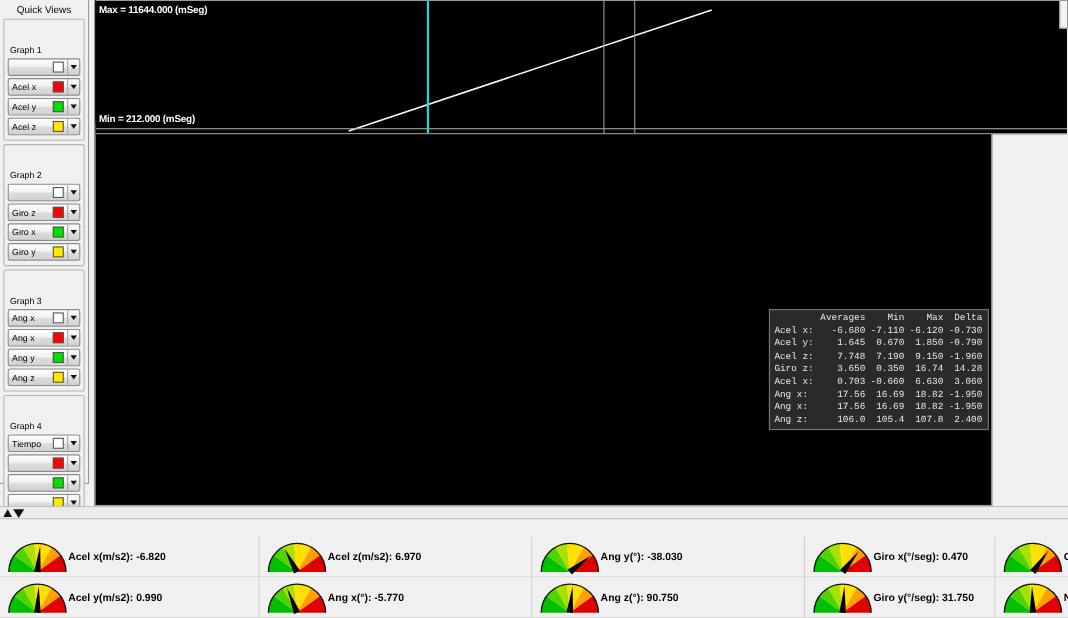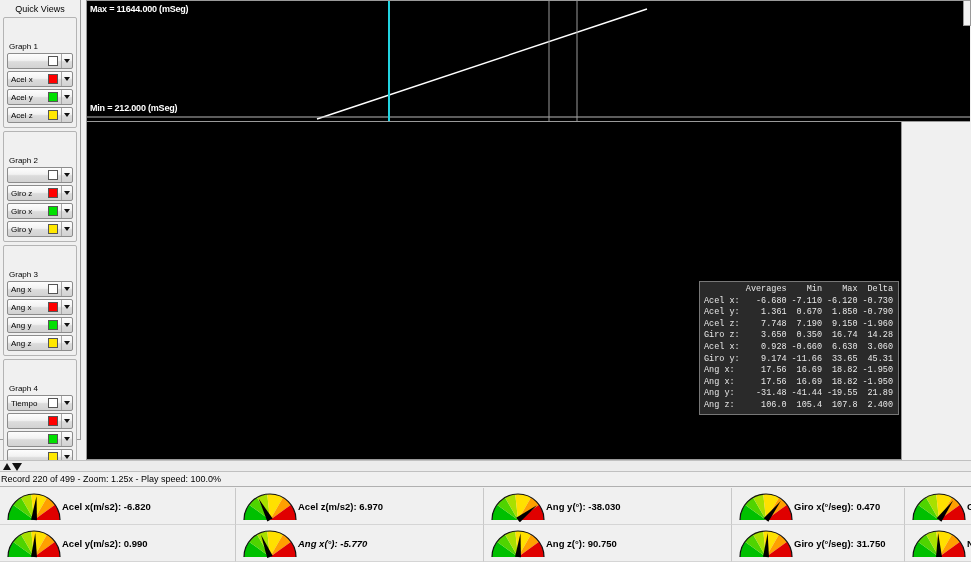--- a/index.html
+++ b/index.html
@@ -344,94 +344,79 @@
         <tbody id="stats-body">
             <tr>
               <td class="rowhdr">Acel x:</td>
               <td>-6.680</td>
               <td>-7.110</td>
               <td>-6.120</td>
               <td>-0.730</td>
             </tr>
             <tr>
               <td class="rowhdr">Acel y:</td>
-              <td>1.361</td>
+              <td>1.645</td>
               <td>0.670</td>
               <td>1.850</td>
               <td>-0.790</td>
             </tr>
             <tr>
               <td class="rowhdr">Acel z:</td>
               <td>7.748</td>
               <td>7.190</td>
               <td>9.150</td>
               <td>-1.960</td>
             </tr>
             <tr>
               <td class="rowhdr">Giro z:</td>
               <td>3.650</td>
               <td>0.350</td>
               <td>16.74</td>
               <td>14.28</td>
             </tr>
             <tr>
               <td class="rowhdr">Acel x:</td>
-              <td>0.928</td>
+              <td>0.703</td>
               <td>-0.660</td>
               <td>6.630</td>
               <td>3.060</td>
-            </tr>
-            <tr>
-              <td class="rowhdr">Giro y:</td>
-              <td>9.174</td>
-              <td>-11.66</td>
-              <td>33.65</td>
-              <td>45.31</td>
             </tr>
             <tr>
               <td class="rowhdr">Ang x:</td>
               <td>17.56</td>
               <td>16.69</td>
               <td>18.82</td>
               <td>-1.950</td>
             </tr>
             <tr>
               <td class="rowhdr">Ang x:</td>
               <td>17.56</td>
               <td>16.69</td>
               <td>18.82</td>
               <td>-1.950</td>
             </tr>
             <tr>
-              <td class="rowhdr">Ang y:</td>
-              <td>-31.48</td>
-              <td>-41.44</td>
-              <td>-19.55</td>
-              <td>21.89</td>
-            </tr>
-            <tr>
               <td class="rowhdr">Ang z:</td>
               <td>106.0</td>
               <td>105.4</td>
               <td>107.8</td>
               <td>2.400</td>
             </tr>
           </tbody>
       </table>
     </div>
   </div>
 
   <div id="corner-widget"></div>
 
   <div id="navstrip">
     <div class="tri" id="tri-up"></div>
     <div class="tri" id="tri-down"></div>
   </div>
 
-  <div id="statusbar">Record 220 of 499 - Zoom: 1.25x - Play speed: 100.0%</div>
 
   <div id="dock">
     <div class="gauge-row" id="gauge-row-1">
         <div class="gcell" style="flex: 0 0 236px;">
           <svg width="56" height="31" viewBox="0 0 56 31" class="gauge-svg">
             <path d="M28,29 L2.00,29.00 A26,26 0 0 1 6.97,13.72 Z" fill="#00c000"></path>
             <path d="M28,29 L6.97,13.72 A26,26 0 0 1 15.00,6.48 Z" fill="#4fd400"></path>
             <path d="M28,29 L15.00,6.48 A26,26 0 0 1 25.28,3.14 Z" fill="#a8e000"></path>
             <path d="M28,29 L25.28,3.14 A26,26 0 0 1 41.00,6.48 Z" fill="#ffe000"></path>
             <path d="M28,29 L41.00,6.48 A26,26 0 0 1 49.03,13.72 Z" fill="#ffa000"></path>
@@ -502,21 +487,21 @@
             <path d="M28,29 L6.97,13.72 A26,26 0 0 1 15.00,6.48 Z" fill="#4fd400"></path>
             <path d="M28,29 L15.00,6.48 A26,26 0 0 1 25.28,3.14 Z" fill="#a8e000"></path>
             <path d="M28,29 L25.28,3.14 A26,26 0 0 1 41.00,6.48 Z" fill="#ffe000"></path>
             <path d="M28,29 L41.00,6.48 A26,26 0 0 1 49.03,13.72 Z" fill="#ffa000"></path>
             <path d="M28,29 L49.03,13.72 A26,26 0 0 1 54.00,29.00 Z" fill="#e00000"></path>
             <path d="M2,29 A26,26 0 0 1 54,29" fill="none" stroke="#111" stroke-width="1.2"></path>
             <path d="M25.00,28.84 L29.26,5.03 L31.00,29.16 Z" fill="#000"></path>
           </svg>
           <div class="gcell-label">Acel y(m/s2): 0.990</div>
         </div>
-        <div class="gcell" style="flex: 0 0 248px; font-style: italic;">
+        <div class="gcell" style="flex: 0 0 248px;">
           <svg width="56" height="31" viewBox="0 0 56 31" class="gauge-svg">
             <path d="M28,29 L2.00,29.00 A26,26 0 0 1 6.97,13.72 Z" fill="#00c000"></path>
             <path d="M28,29 L6.97,13.72 A26,26 0 0 1 15.00,6.48 Z" fill="#4fd400"></path>
             <path d="M28,29 L15.00,6.48 A26,26 0 0 1 25.28,3.14 Z" fill="#a8e000"></path>
             <path d="M28,29 L25.28,3.14 A26,26 0 0 1 41.00,6.48 Z" fill="#ffe000"></path>
             <path d="M28,29 L41.00,6.48 A26,26 0 0 1 49.03,13.72 Z" fill="#ffa000"></path>
             <path d="M28,29 L49.03,13.72 A26,26 0 0 1 54.00,29.00 Z" fill="#e00000"></path>
             <path d="M2,29 A26,26 0 0 1 54,29" fill="none" stroke="#111" stroke-width="1.2"></path>
             <path d="M25.22,30.12 L19.01,6.75 L30.78,27.88 Z" fill="#000"></path>
           </svg>

